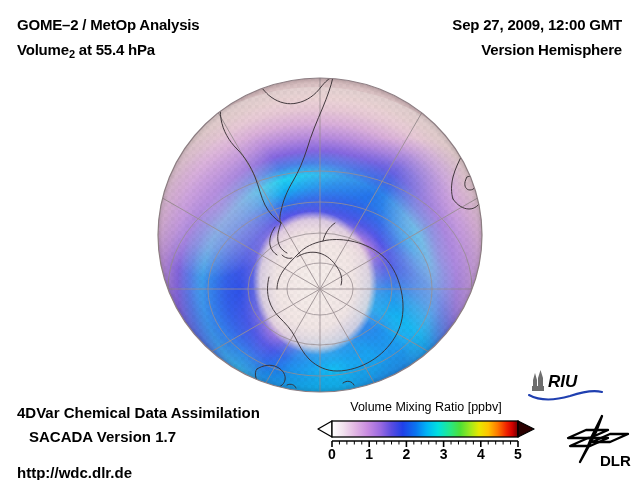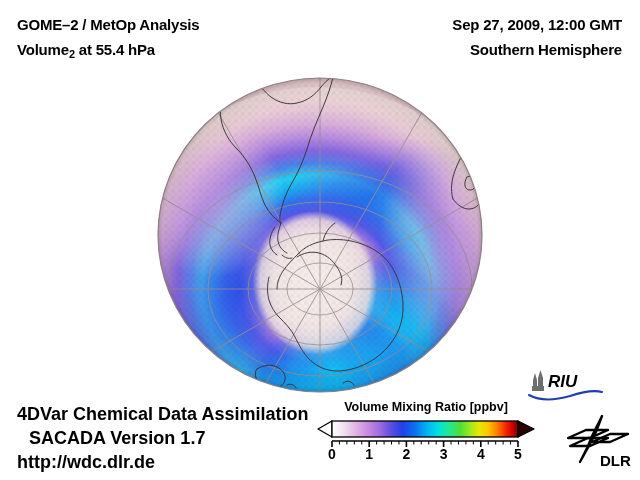--- a/index.html
+++ b/index.html
@@ -44,43 +44,43 @@
     width: 326px;
     height: 316px;
   }
   #globe-svg { display: block; width: 326px; height: 316px; }
 
   
   .foot {
     position: absolute;
     left: 17px;
     font-weight: bold;
-    font-size: 18px;
+    font-size: 15px;
     color: #000000;
     white-space: nowrap;
   }
   #foot-line-1 { top: 404px; }
   #foot-line-2 { top: 428px; margin-left: 12px; }
-  #foot-line-3 { top: 452px; }
+  #foot-line-3 { top: 464px; }
 
   
   #cbar-block {
     position: absolute;
     left: 312px;
     top: 400px;
     width: 228px;
     height: 72px;
   }
   #cbar-title {
     position: absolute;
     left: 0;
     top: 0;
     width: 228px;
     text-align: center;
-    font-weight: bold;
+    font-weight: normal;
     font-size: 12.5px;
     color: #000;
     white-space: nowrap;
   }
   #cbar-svg {
     position: absolute;
     left: 0;
     top: 18px;
     width: 228px;
     height: 30px;
@@ -122,21 +122,21 @@
 <body>
 
 <div id="page">
 
   <div class="hdr" id="hdr-instrument">GOME–2 / MetOp Analysis</div>
 
   <div class="hdr" id="hdr-species"><span>Volume</span><span class="sub">2</span><span> at 55.4 hPa</span></div>
 
   <div class="hdr" id="hdr-datetime">Sep 27, 2009, 12:00 GMT</div>
 
-  <div class="hdr" id="hdr-region">Southern Hemisphere</div>
+  <div class="hdr" id="hdr-region">Version Hemisphere</div>
 
   <div id="globe-wrap">
     <svg id="globe-svg" viewBox="0 0 326 316" xmlns="http://www.w3.org/2000/svg">
       <defs>
         <clipPath id="globeClip">
           <ellipse cx="163" cy="158" rx="162" ry="157"></ellipse>
         </clipPath>
 
         <radialGradient id="limbWash" cx="50%" cy="50%" r="50%">
           <stop offset="0%" stop-color="#eedcdb"></stop>

